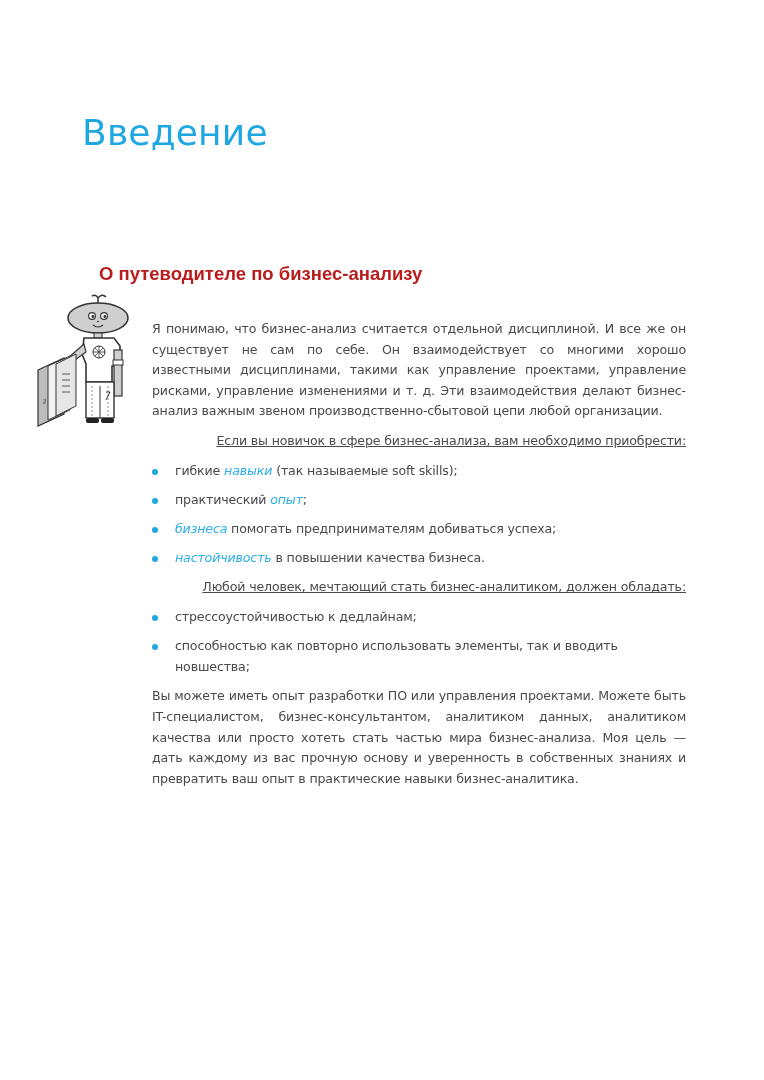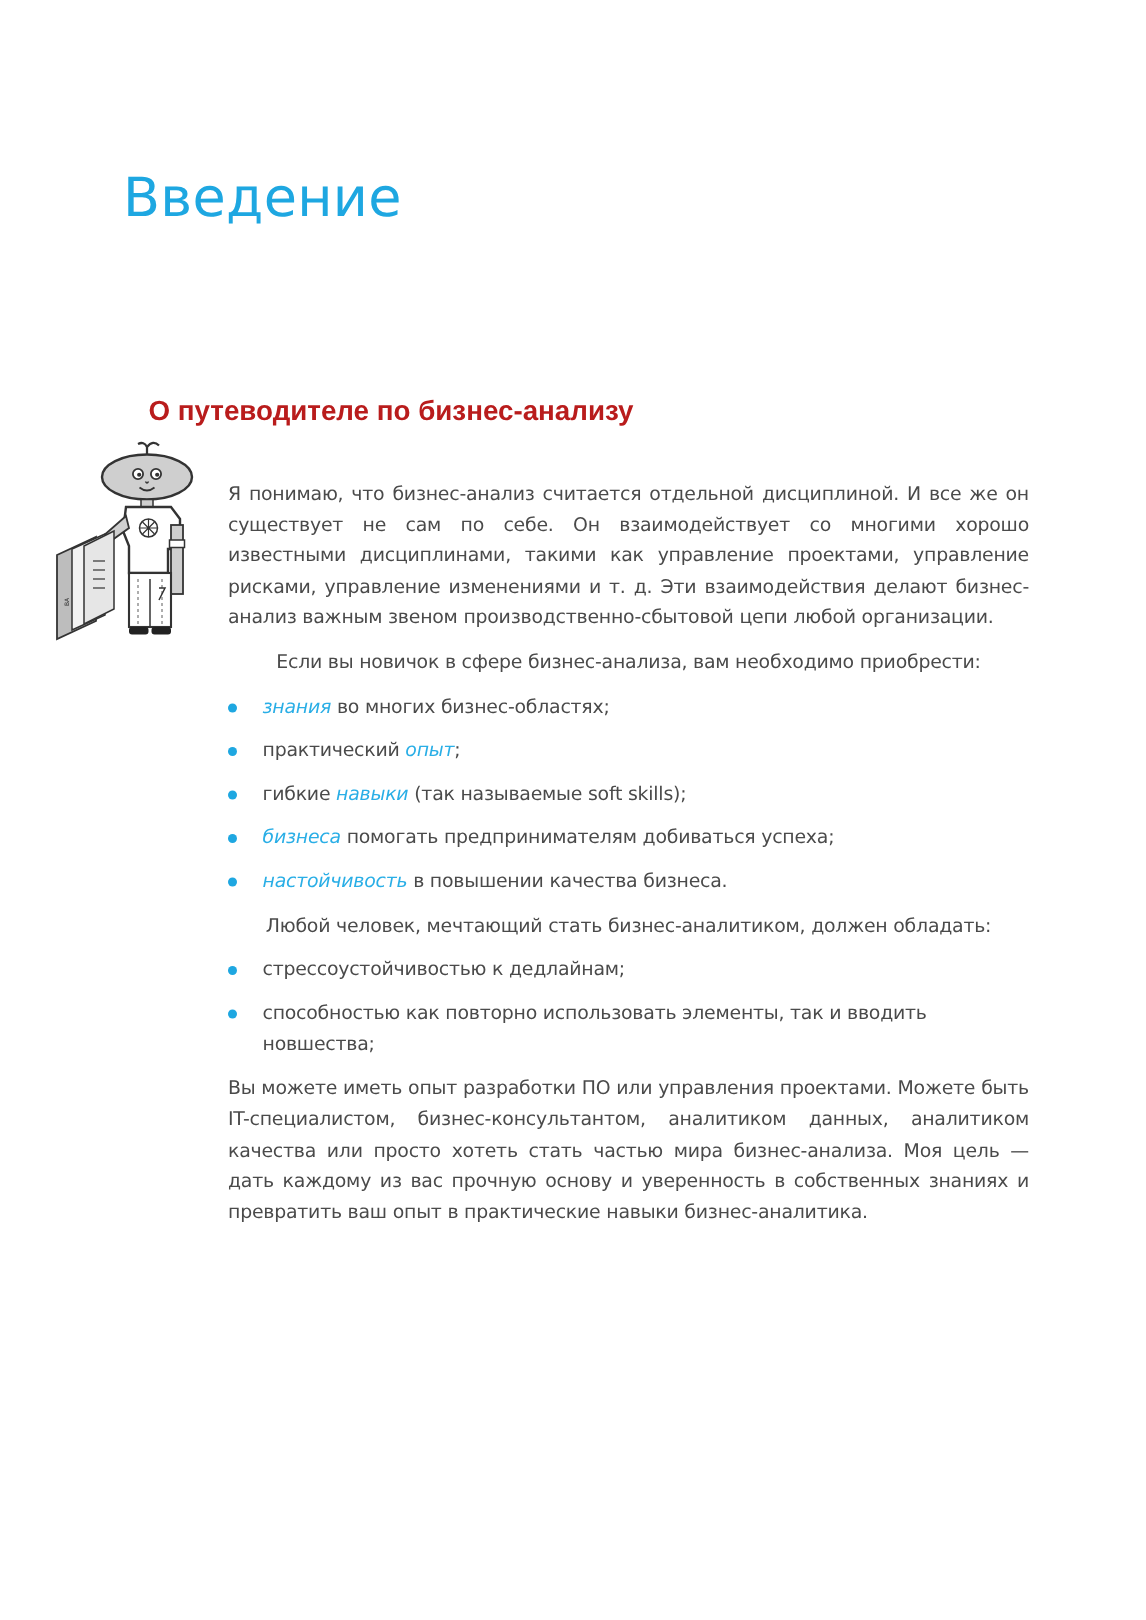--- a/index.html
+++ b/index.html
@@ -18,21 +18,21 @@
       font-family: "Liberation Sans", sans-serif;
       font-size: 18.5px; font-weight: bold; color: #b91c1c; margin: 16px;
     }
     .illustration { position: absolute; left: 26px; top: 294px; width: 120px; height: 140px; }
     .body {
       position: absolute; left: 152px; top: 297px; width: 534px;
       font-family: "DejaVu Sans", sans-serif; font-size: 12.6px; color: #4a4a4a;
       line-height: 20.6px; letter-spacing: -0.15px; margin-top: 22px;
     }
     .body p { margin: 0 0 9px 0; text-align: justify; }
-    .body p.last-left { text-align: center; }
+    .body p.last-left { text-align: right; text-decoration: underline; }
     .body ul { list-style: none; margin: 0 0 9px 0; padding: 0; }
     .body li { position: relative; padding-left: 23px; margin-bottom: 8.5px; }
     .body li .bullet {
       position: absolute; left: 0; top: 8px; width: 6px; height: 6px; border-radius: 50%; background: #1ea7e1;
     }
     .hl { color: #29aee6; font-style: italic; }
     .p1 { margin-bottom: 9px; }
     .p4 { margin-top: 2px; }
   </style>
 </head>
@@ -86,23 +86,22 @@
       <line x1="36" y1="98" x2="44" y2="98" stroke="#333" stroke-width="0.8"></line>
       <text x="20" y="110" font-size="4" fill="#333" transform="rotate(-90 20 110)" font-family="DejaVu Sans, sans-serif">BA</text>
     </svg>
   </div>
 
   <div class="body">
     <p class="p1">Я понимаю, что бизнес-анализ считается отдельной дисциплиной. И все же он существует не сам по себе. Он взаимодействует со многими хорошо известными дисциплинами, такими как управление проектами, управление рисками, управление изменениями и т. д. Эти взаимодействия делают бизнес-анализ важным звеном производственно-сбытовой цепи любой организации.</p>
     <p class="last-left">Если вы новичок в сфере бизнес-анализа, вам необходимо приобрести:</p>
 
     <ul>
-      <li><span class="bullet"></span><span></span><span class="hl">знания</span><span> во многих бизнес-областях;</span></li>
+      <li><span class="bullet"></span><span>гибкие </span><span class="hl">навыки</span><span> (так называемые soft skills);</span></li>
       <li><span class="bullet"></span><span>практический </span><span class="hl">опыт</span><span>;</span></li>
-      <li><span class="bullet"></span><span>гибкие </span><span class="hl">навыки</span><span> (так называемые soft skills);</span></li>
       <li><span class="bullet"></span><span></span><span class="hl">бизнеса</span><span> помогать предпринимателям добиваться успеха;</span></li>
       <li><span class="bullet"></span><span></span><span class="hl">настойчивость</span><span> в повышении качества бизнеса.</span></li>
     </ul>
 
     <p class="last-left">Любой человек, мечтающий стать бизнес-аналитиком, должен обладать:</p>
 
     <ul>
       <li><span class="bullet"></span><span>стрессоустойчивостью к дедлайнам;</span></li>
       <li><span class="bullet"></span><span>способностью как повторно использовать элементы, так и вводить новшества;</span></li>
     </ul>

